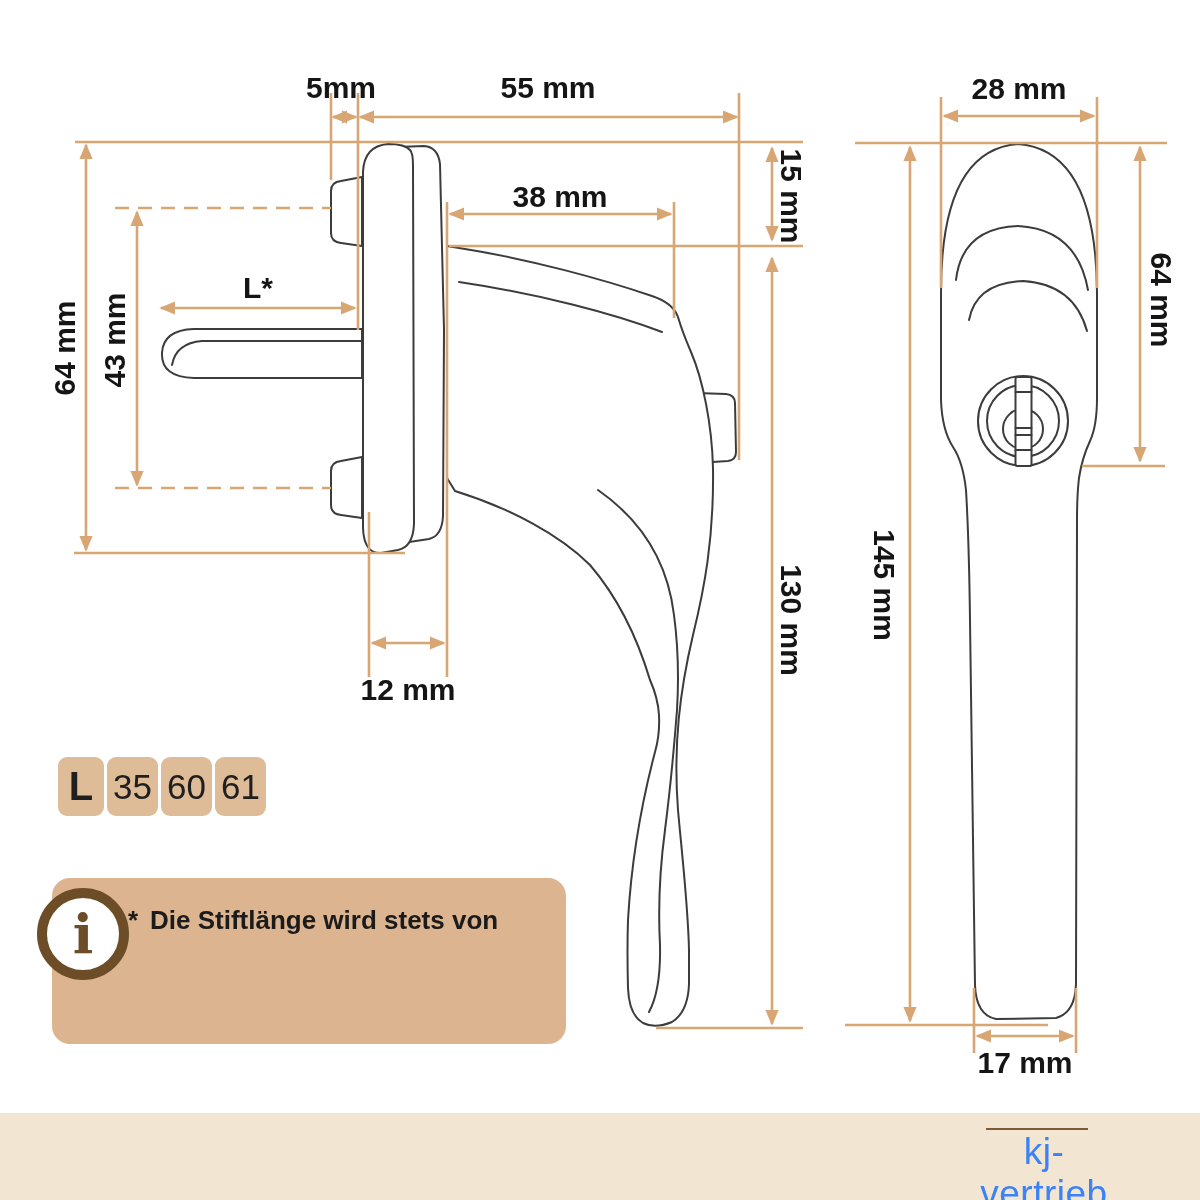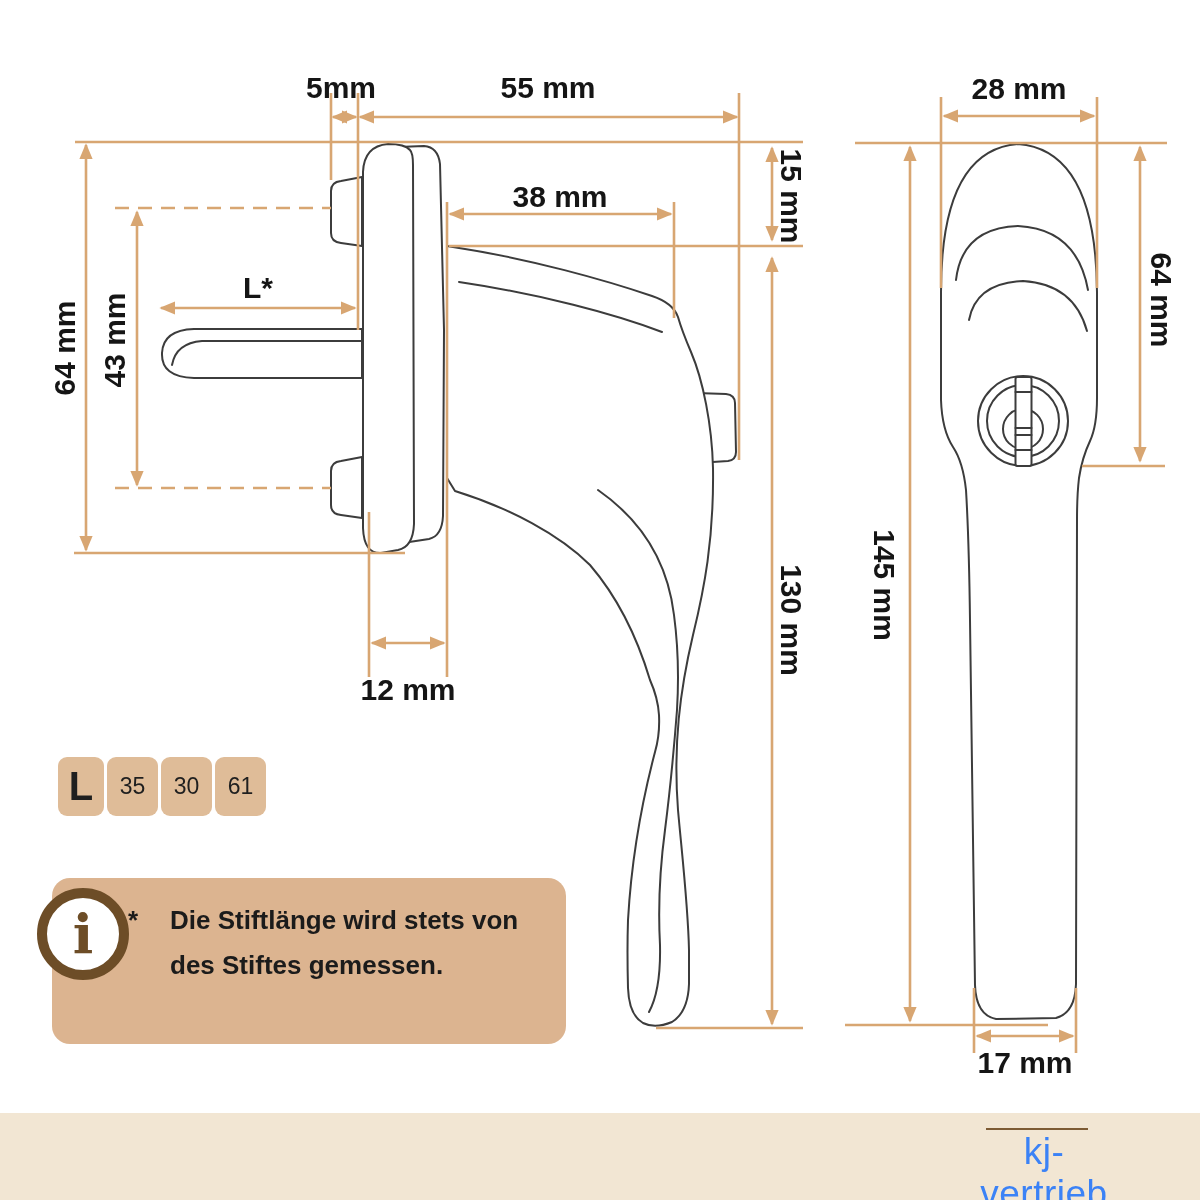--- a/index.html
+++ b/index.html
@@ -15,34 +15,34 @@
   .dim     { stroke:#d8a672; stroke-width:2.6; fill:none; }
   .dimdash { stroke:#d8a672; stroke-width:2.6; fill:none; stroke-dasharray:14 9; }
   .dimlabel{ font-family:"Liberation Sans", sans-serif; font-weight:bold; font-size:30px; fill:#151515;
              text-anchor:middle; dominant-baseline:central; }
 
   
   .l-table { position:absolute; left:58px; top:757px; display:flex; gap:3px; }
   .l-cell  { height:59px; background:#dfbc98; border-radius:9px; display:flex; align-items:center; justify-content:center;
              color:#1f1f1f; }
   .l-cell.head { width:46px; font-weight:bold; font-size:40px; }
-  .l-cell.opt  { width:51px; font-size:23px; }
+  .l-cell.opt  { width:51px; font-size:35px; }
 
   
   .info-box { position:absolute; left:52px; top:878px; width:514px; height:166px;
               background:#dcb490; border-radius:18px; }
   .info-icon { position:absolute; left:37px; top:888px; width:92px; height:92px; box-sizing:border-box;
                background:#ffffff; border:10px solid #6d4d27; border-radius:50%;
                display:flex; align-items:center; justify-content:center;
                font-family:"DejaVu Serif", serif; font-weight:bold; font-size:54px; color:#6d4d27; }
   .info-body { position:absolute; left:128px; top:898px; width:430px; display:grid;
                grid-template-columns:22px 1fr; column-gap:0; }
   .info-star { font-weight:bold; font-size:26px; color:#1b1b1b; line-height:45px; }
   .info-lines { }
-  .info-line { font-weight:bold; font-size:26px; color:#1b1b1b; line-height:45px; white-space:nowrap;margin-left:20px; }
+  .info-line { font-weight:bold; font-size:26px; color:#1b1b1b; line-height:45px; white-space:nowrap; }
 
   
   .footer-strip { position:absolute; left:0; top:1113px; width:1200px; height:87px; background:#f2e6d3; }
   .brand { position:absolute; left:952px; top:1128px; width:170px; text-align:center; }
   .brand-rule-top { width:102px; height:2px; background:#7d5b34; margin:0 auto 1px auto; }
   .brand-text { font-size:37px; line-height:42px; color:#3b82f6; letter-spacing:0.5px;margin-left:14px; }
   .brand-rule-bottom { width:164px; height:3px; background:#7d5b34; margin:1px auto 0 auto; }
 </style>
 </head>
 <body>
@@ -147,30 +147,29 @@
       <text class="dimlabel" x="1019" y="88">28 mm</text>
       <text class="dimlabel" x="1161" y="300" transform="rotate(90 1161 300)">64 mm</text>
       <text class="dimlabel" x="884" y="585" transform="rotate(90 884 585)">145 mm</text>
       <text class="dimlabel" x="1025" y="1062">17 mm</text>
     </g>
   </svg>
 
   <div class="l-table">
     <div class="l-cell head">L</div>
     <div class="l-cell opt">35</div>
-    <div class="l-cell opt">30</div>
+    <div class="l-cell opt">60</div>
     <div class="l-cell opt">61</div>
   </div>
 
   <div class="info-box"></div>
   <div class="info-body">
     <div class="info-star">*</div>
     <div class="info-lines">
       <div class="info-line">Die Stiftlänge wird stets von</div>
-      <div class="info-line">des Stiftes gemessen.</div>
     </div>
   </div>
   <div class="info-icon">i</div>
 
   <div class="footer-strip"></div>
   <div class="brand">
     <div class="brand-rule-top"></div>
     <div class="brand-text">kj-vertrieb</div>
     <div class="brand-rule-bottom"></div>
   </div>

